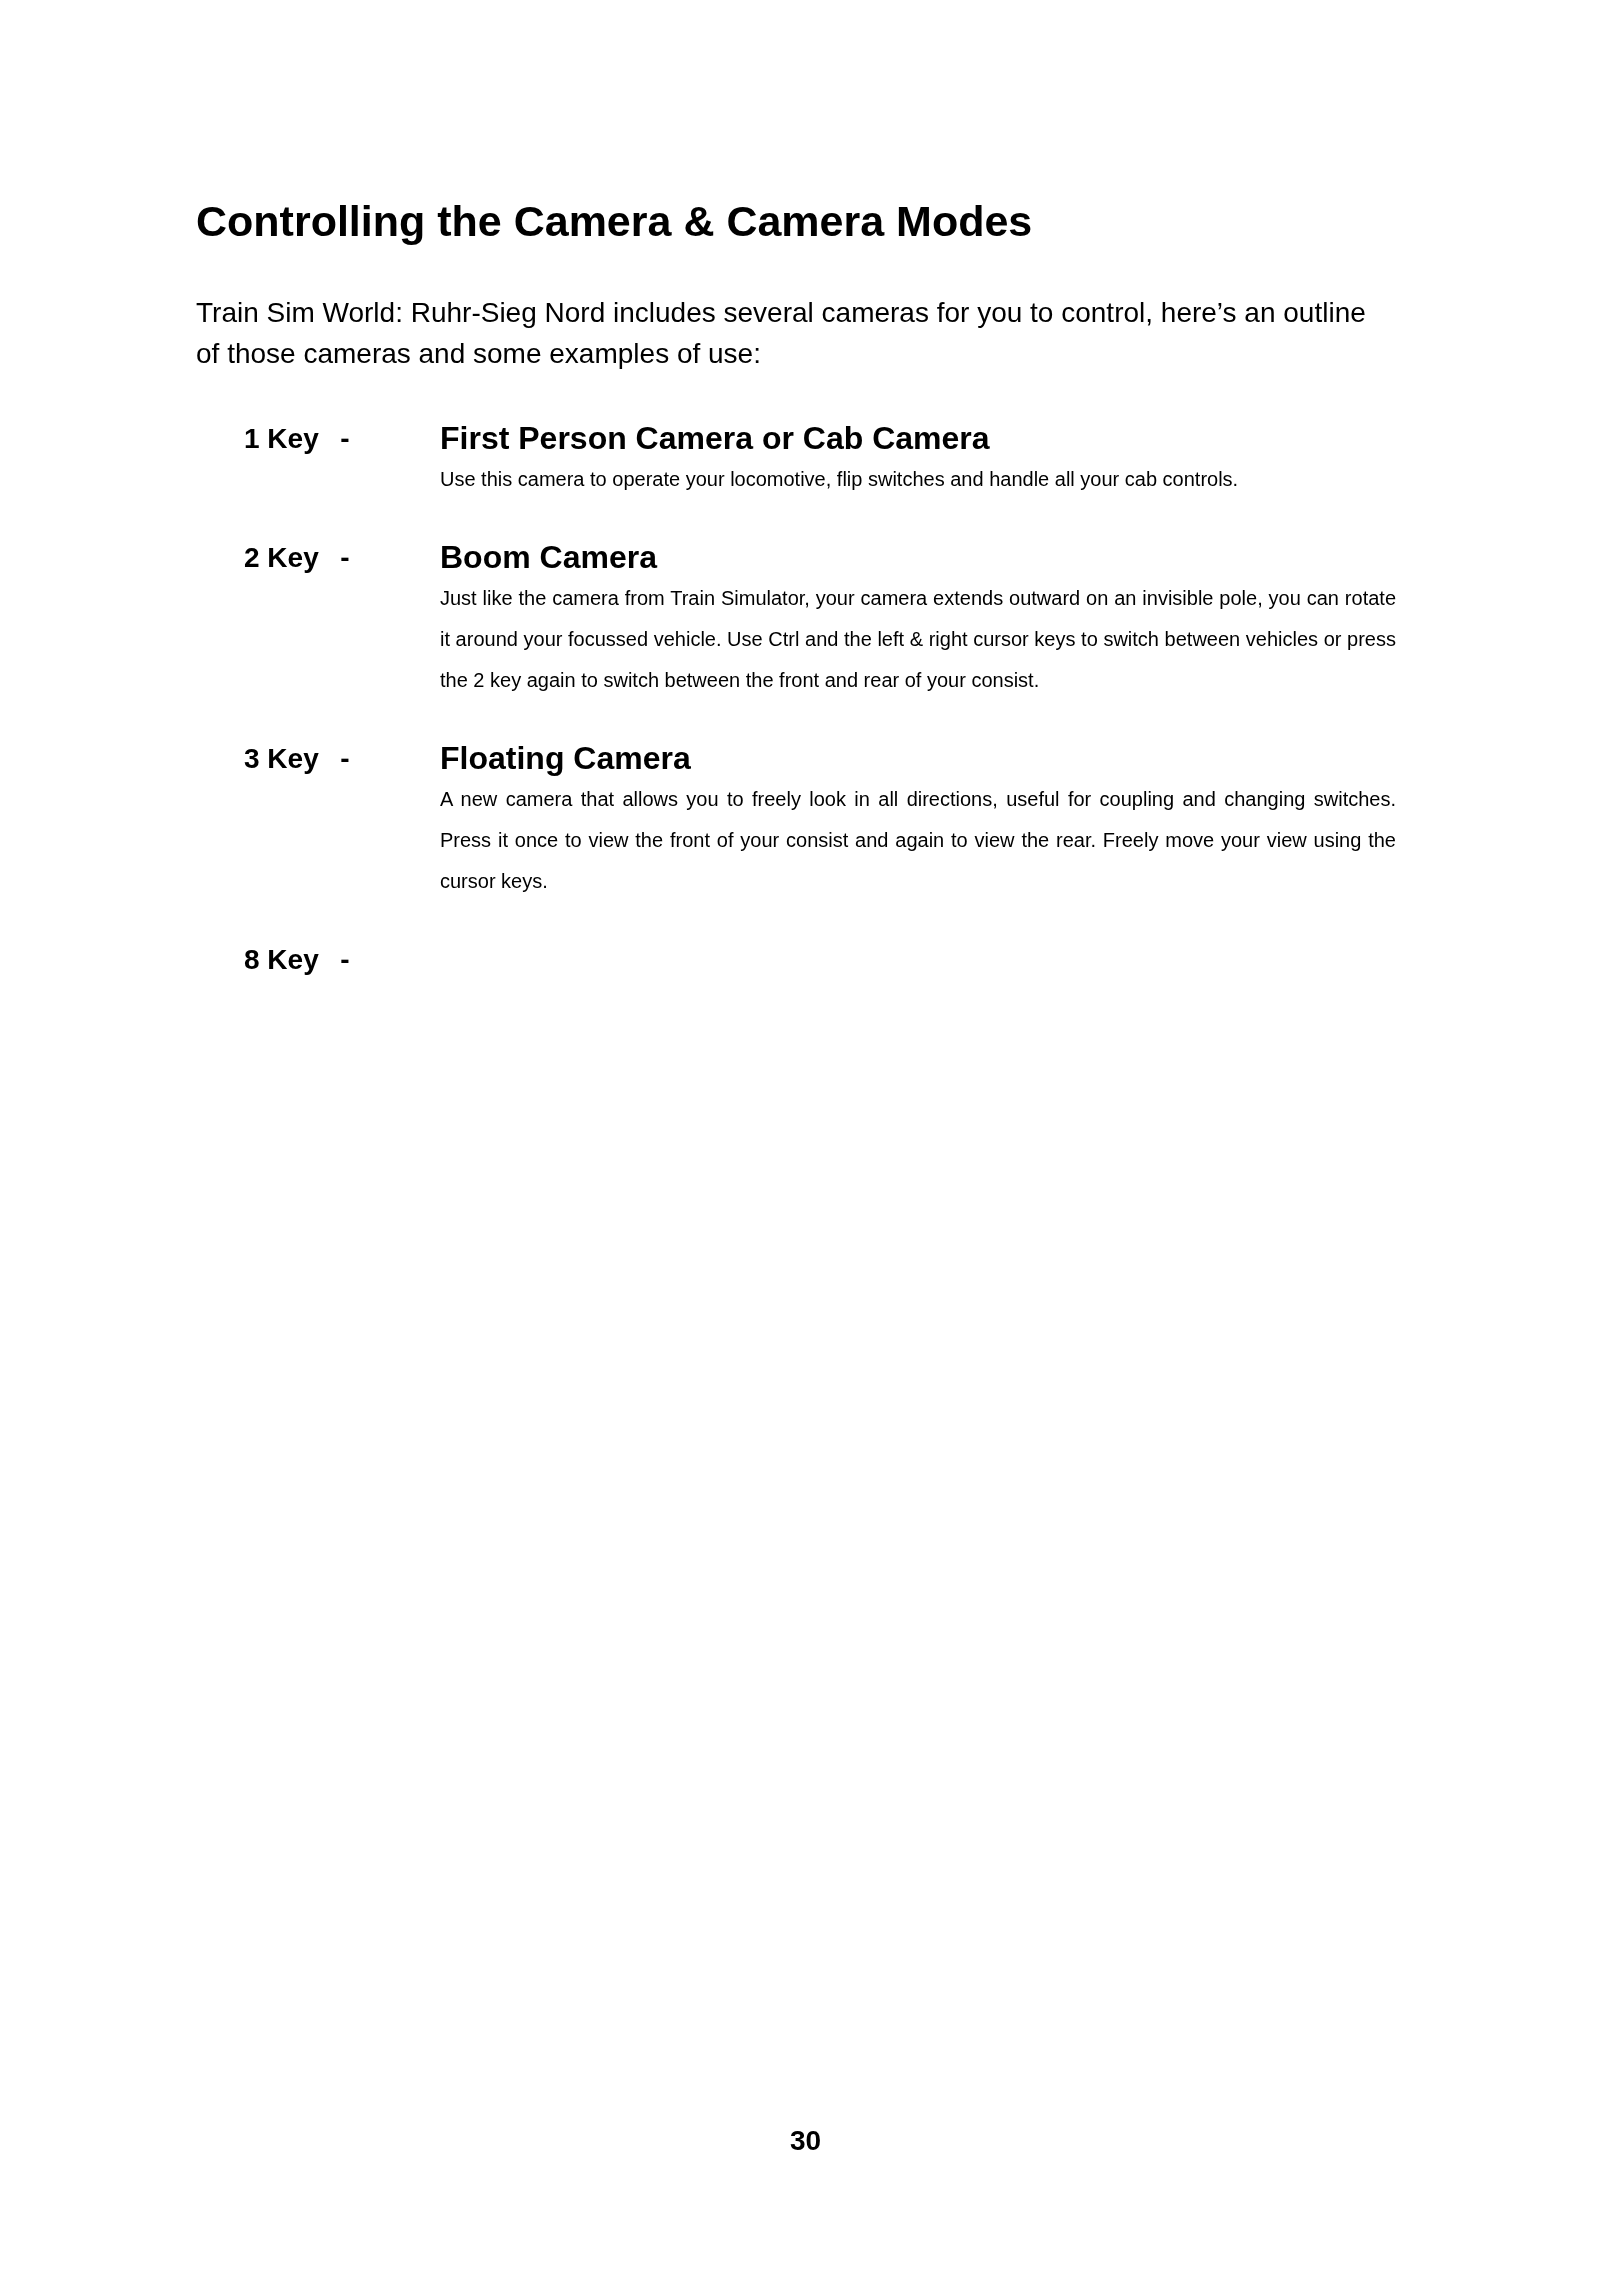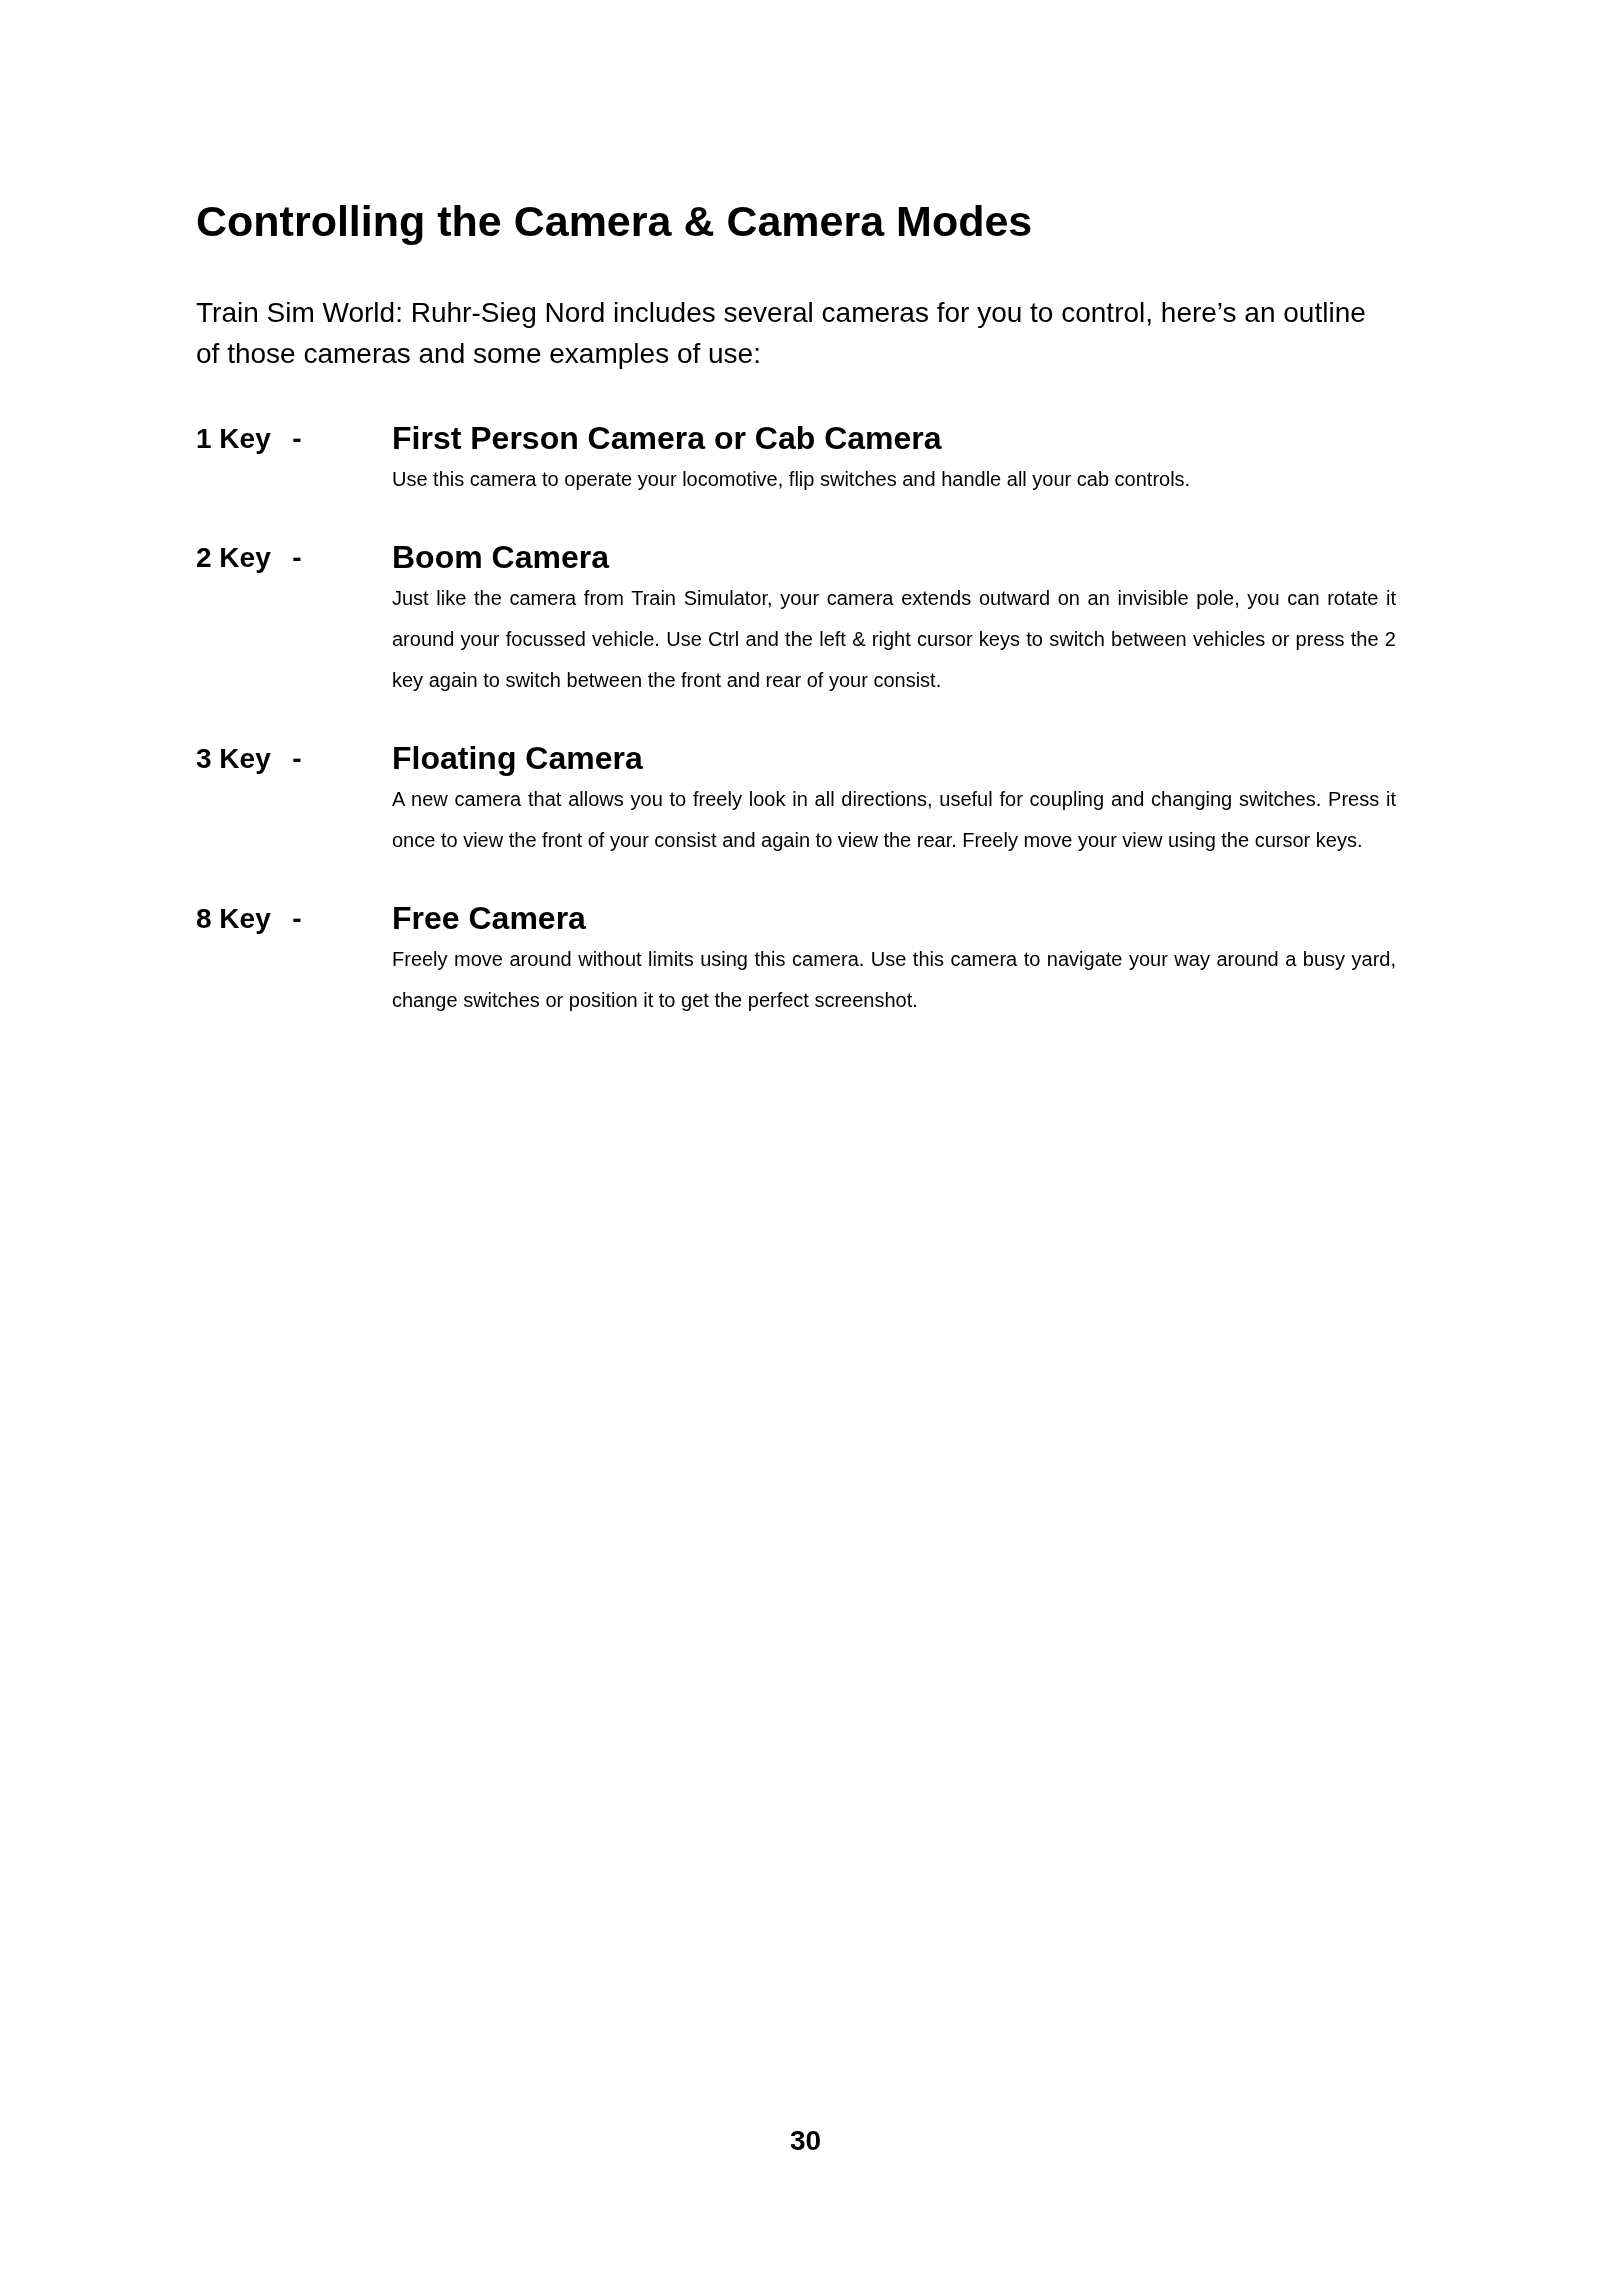--- a/index.html
+++ b/index.html
@@ -35,20 +35,21 @@
     align-items: flex-start;
     margin: 0 0 37px 0;
   }
   .key-label {
     flex: 0 0 196px;
     width: 196px;
     font-size: 28px;
     line-height: 41px;
     font-weight: bold;
     white-space: nowrap;
+    margin-left: 48px;
   }
   .key-label .dash {
     display: inline-block;
     margin-left: 21.6px;
   }
   .desc {
     flex: 1 1 auto;
     min-width: 0;
   }
   .camera-heading {
@@ -109,22 +110,18 @@
     <div class="desc">
       <div class="camera-heading">Floating Camera</div>
       <p class="camera-body">A new camera that allows you to freely look in all directions, useful for coupling and changing switches. Press it once to view the front of your consist and again to view the rear. Freely move your view using the cursor keys.</p>
     </div>
   </div>
 
   <div class="section">
     <div class="key-label">
       <span>8 Key</span><span class="dash">-</span>
     </div>
-    <div class="desc">
-      <div class="camera-heading">Free Camera</div>
-      <p class="camera-body">Freely move around without limits using this camera. Use this camera to navigate your way around a busy yard, change switches or position it to get the perfect screenshot.</p>
-    </div>
   </div>
 
   <div class="page-number">30</div>
 
 </div>
 
 
 </body></html>

